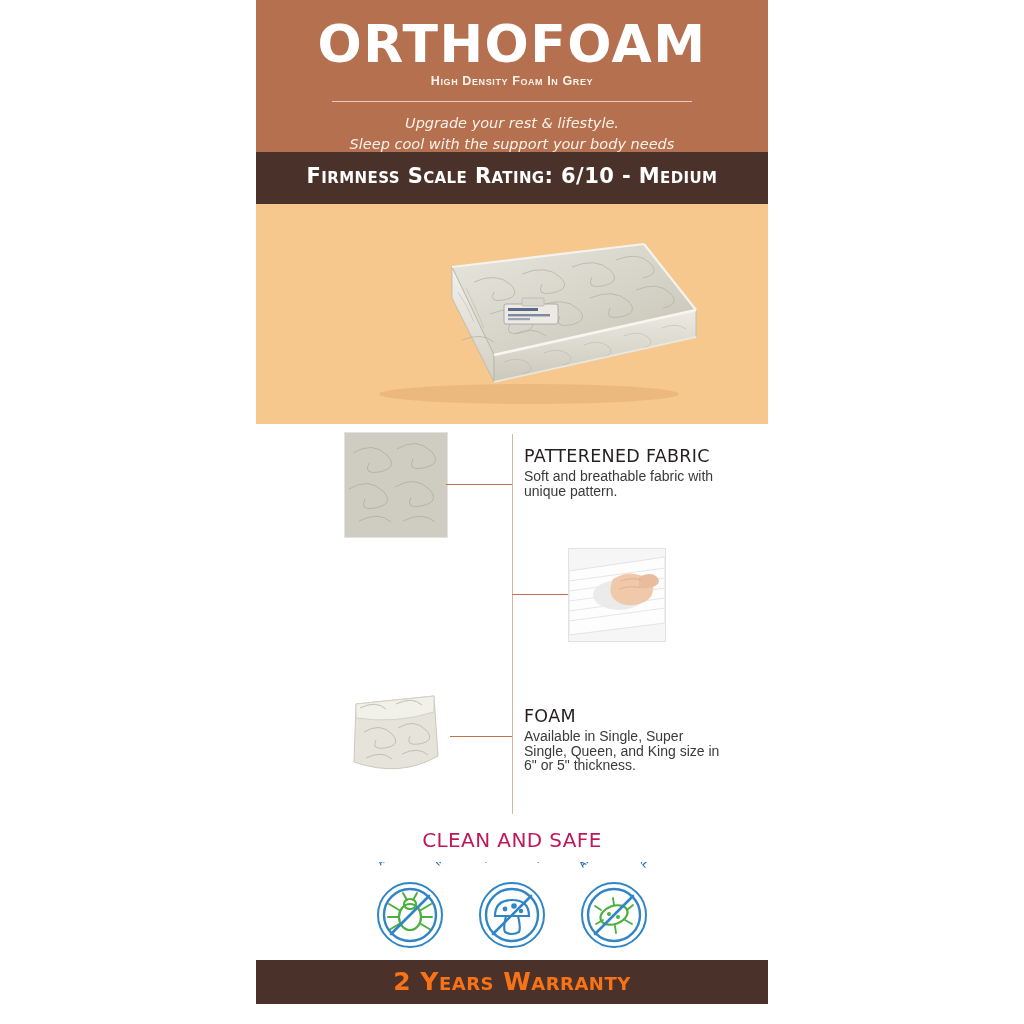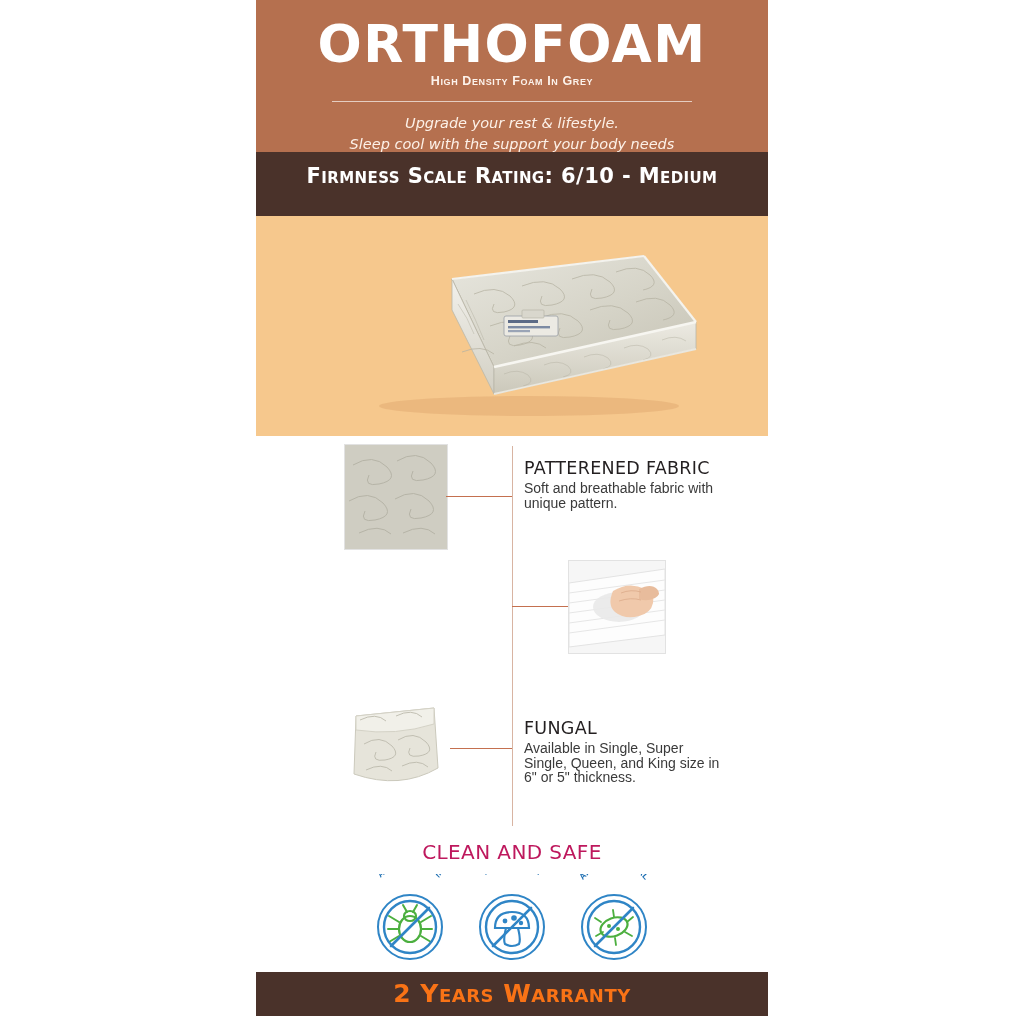--- a/index.html
+++ b/index.html
@@ -67,21 +67,21 @@
     color: #fdf1e8;
     font-family: "DejaVu Sans", sans-serif;
     font-style: italic;
   }
 
   
   .firmness {
     background: #4a322a;
     color: #ffffff;
     text-align: center;
-    height: 64px;
+    height: 52px;
     line-height: 48px;
     font-size: 21px;
     letter-spacing: 0.4px;
     font-variant: small-caps;
     font-weight: bold;
     font-family: "DejaVu Sans", sans-serif;
   }
 
   
   .hero {
@@ -319,21 +319,21 @@
             <path d="M58,46 q16,-10 28,2 q10,11 -7,14 q-14,2 -9,-8"></path>
             <path d="M26,76 q16,-8 26,1"></path>
             <path d="M62,72 q16,-8 26,1"></path>
             <path d="M20,26 q16,-8 26,1"></path>
             <path d="M56,22 q16,-8 26,1"></path>
           </g>
         </svg>
       </div>
       <div class="connector" style="left:194px; top:312px; width:62px;"></div>
       <div class="feat feat-right" style="left:268px; top:282px; width:200px;">
-        <div class="feat-title">FUNGAL</div>
+        <div class="feat-title">FOAM</div>
         <div class="feat-desc">Available in Single, Super Single, Queen, and King size in 6" or 5" thickness.</div>
       </div>
     </div>
 
     <div>
       <div class="clean-title">CLEAN AND SAFE</div>
       <div class="badges">
 
         <div class="badge">
           <svg viewBox="0 0 86 16" width="86" height="16">

